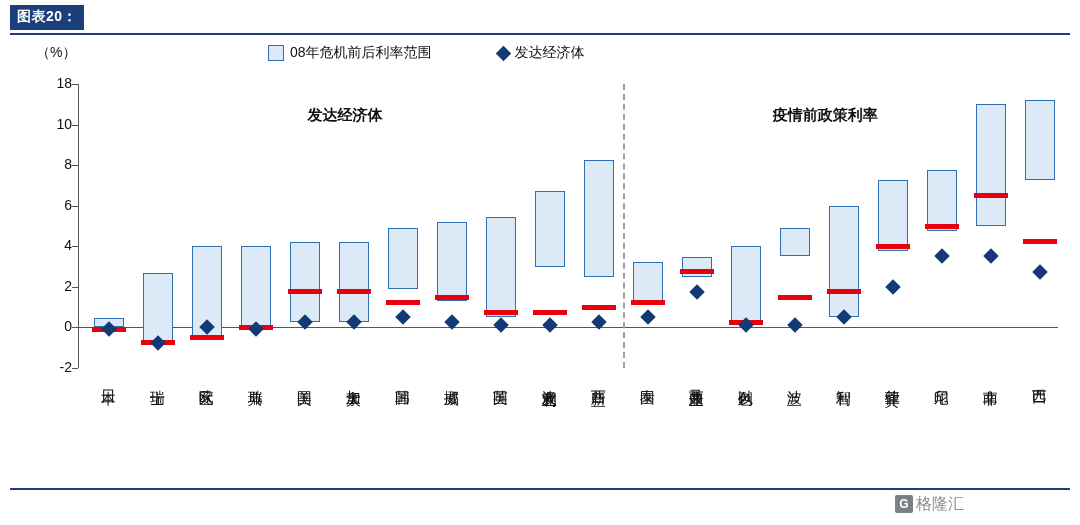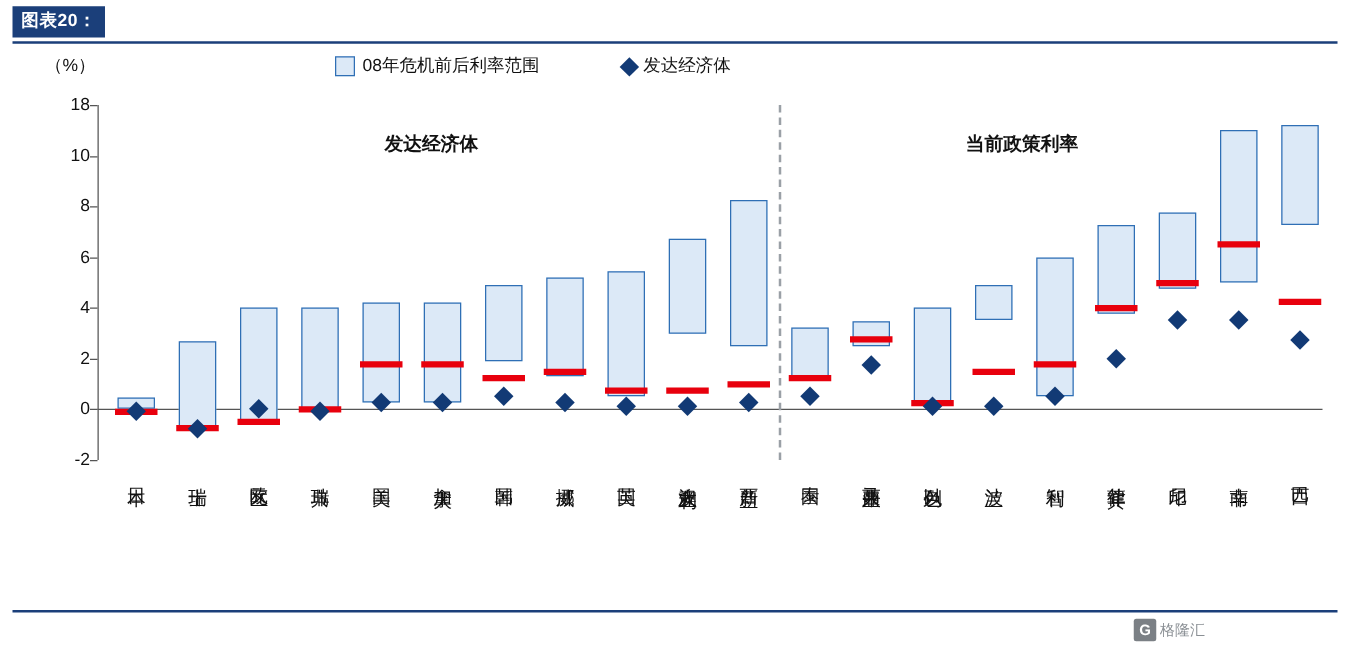--- a/index.html
+++ b/index.html
@@ -26,21 +26,21 @@
   
   .ftr-rule{position:absolute;left:10px;top:488px;width:1060px;height:2px;background:#1b3f7a;}
   .ftr-text{position:absolute;left:10px;top:496px;color:#333;font-size:13px;}
   .logo{
     position:absolute;right:12px;top:494px;height:20px;display:flex;align-items:center;gap:3px;
   }
   .logo-mark{
     width:18px;height:18px;background:#7b8085;color:#fff;font-size:12px;font-weight:bold;
     display:flex;align-items:center;justify-content:center;border-radius:2px;
   }
-  .logo-txt{color:#8a8f94;font-size:12px;text-align:right;}
+  .logo-txt{color:#8a8f94;font-size:16px;text-align:right;}
 
   
   .legend{position:absolute;left:228px;top:44px;display:flex;align-items:center;gap:26px;font-size:14px;color:#111;}
   .lg{display:flex;align-items:center;gap:6px;padding-left:40px;}
   .sw-box{width:14px;height:14px;background:#dce9f7;border:1px solid #2f6fb5;}
   .sw-diamond{width:11px;height:11px;background:#123a75;transform:rotate(45deg);}
   .sw-line{width:22px;height:5px;background:#e8000d;}
 
   .yunit{position:absolute;left:36px;top:44px;font-size:14px;color:#111;}
 
@@ -165,21 +165,21 @@
       <div class="cur" style="left: 569.5px; top: 233.286px;"></div>
       <div class="cur" style="left: 618.5px; top: 207.929px;"></div>
       <div class="cur" style="left: 667.5px; top: 241.4px;"></div>
       <div class="cur" style="left: 716.5px; top: 241.4px;"></div>
       <div class="cur" style="left: 765.5px; top: 233.286px;"></div>
       <div class="cur" style="left: 814.5px; top: 202.857px;"></div>
       <div class="cur" style="left: 863.5px; top: 172.429px;"></div>
       <div class="cur" style="left: 912.5px; top: 172.429px;"></div>
       <div class="cur" style="left: 961.5px; top: 187.643px;"></div>
       <div class="grouplabel" style="left: 229.5px; top: 22px;">发达经济体</div>
-      <div class="grouplabel" style="left: 694.7px; top: 22px;">当前政策利率</div>
+      <div class="grouplabel" style="left: 694.7px; top: 22px;">疫情前政策利率</div>
     </div>
 
   <div class="ftr-rule"></div>
   <div class="logo">
     <span class="logo-mark">G</span>
     <span class="logo-txt">格隆汇</span>
   </div>
 <div class="catlabel" style="left: 108.5px;">日本</div>
     <div class="catlabel" style="left: 157.5px;">瑞士</div>
     <div class="catlabel" style="left: 206.5px;">欧元区</div>

